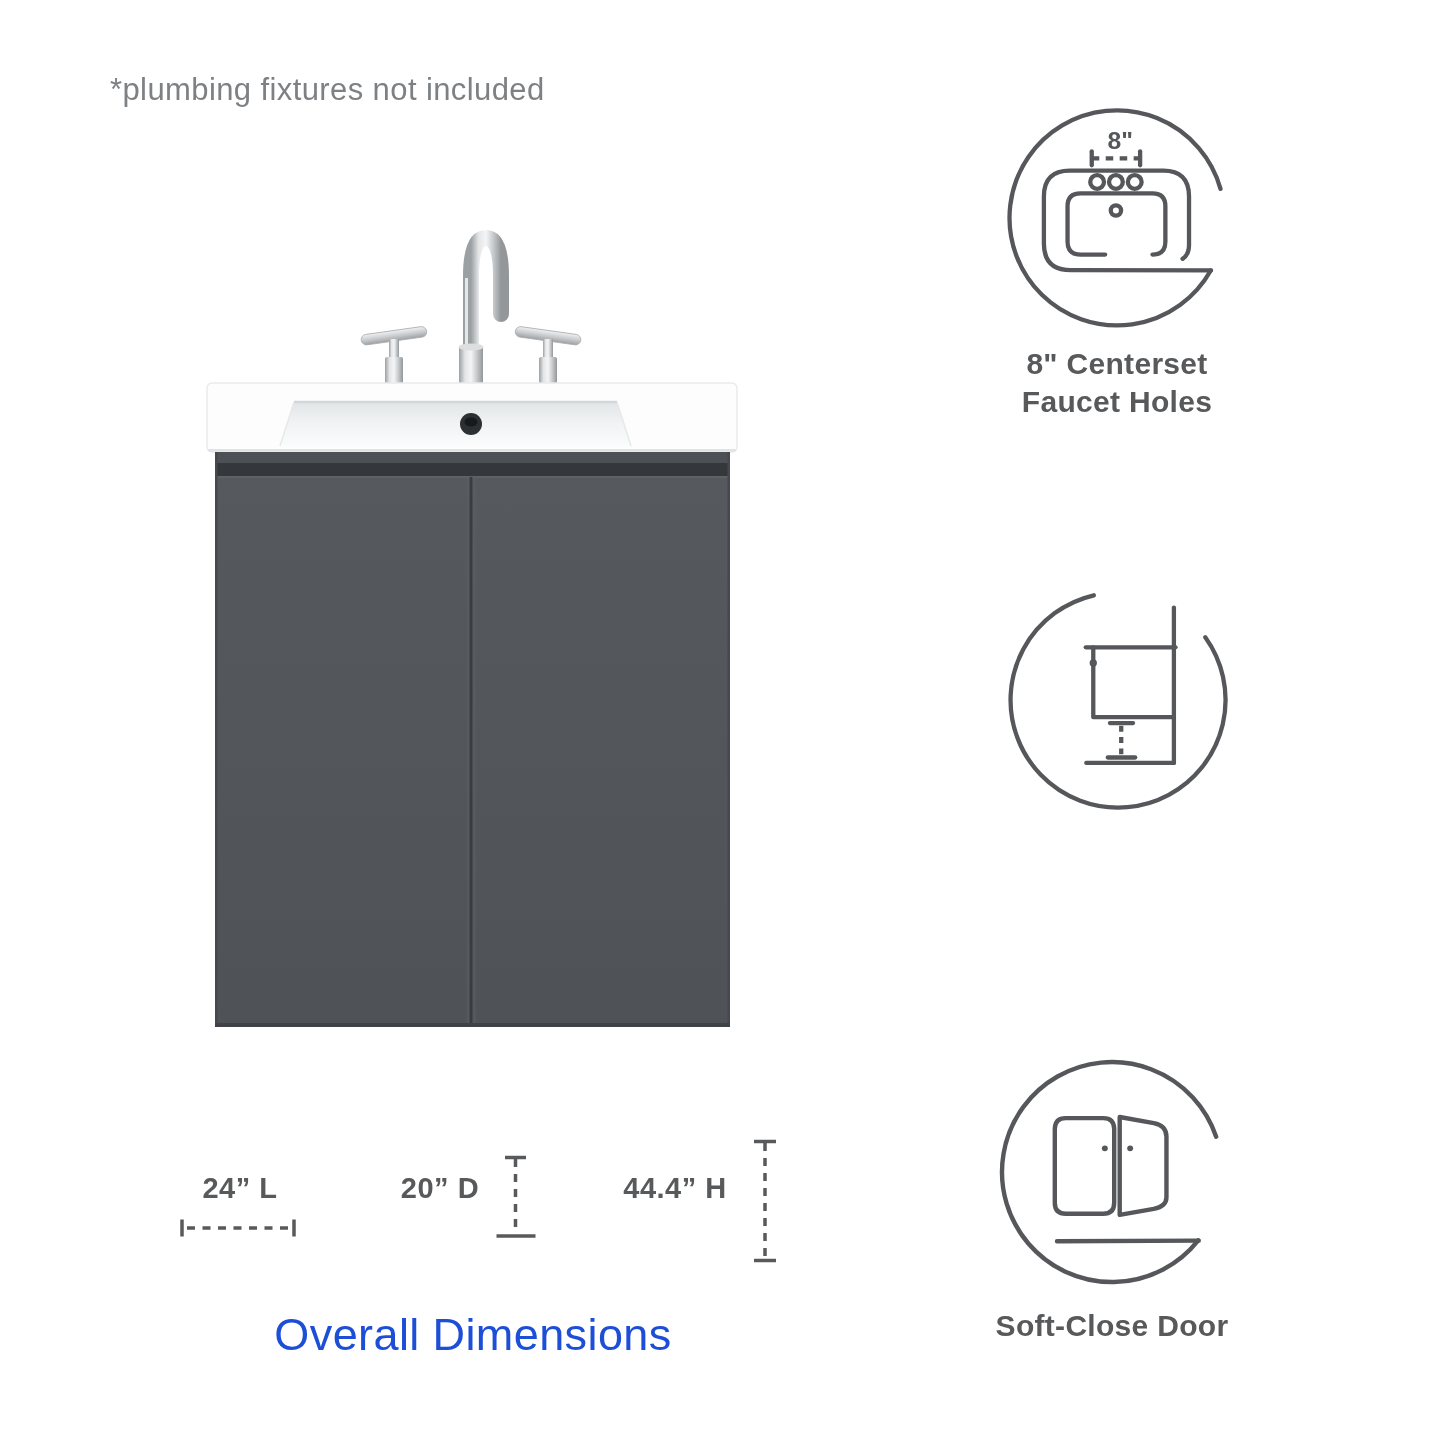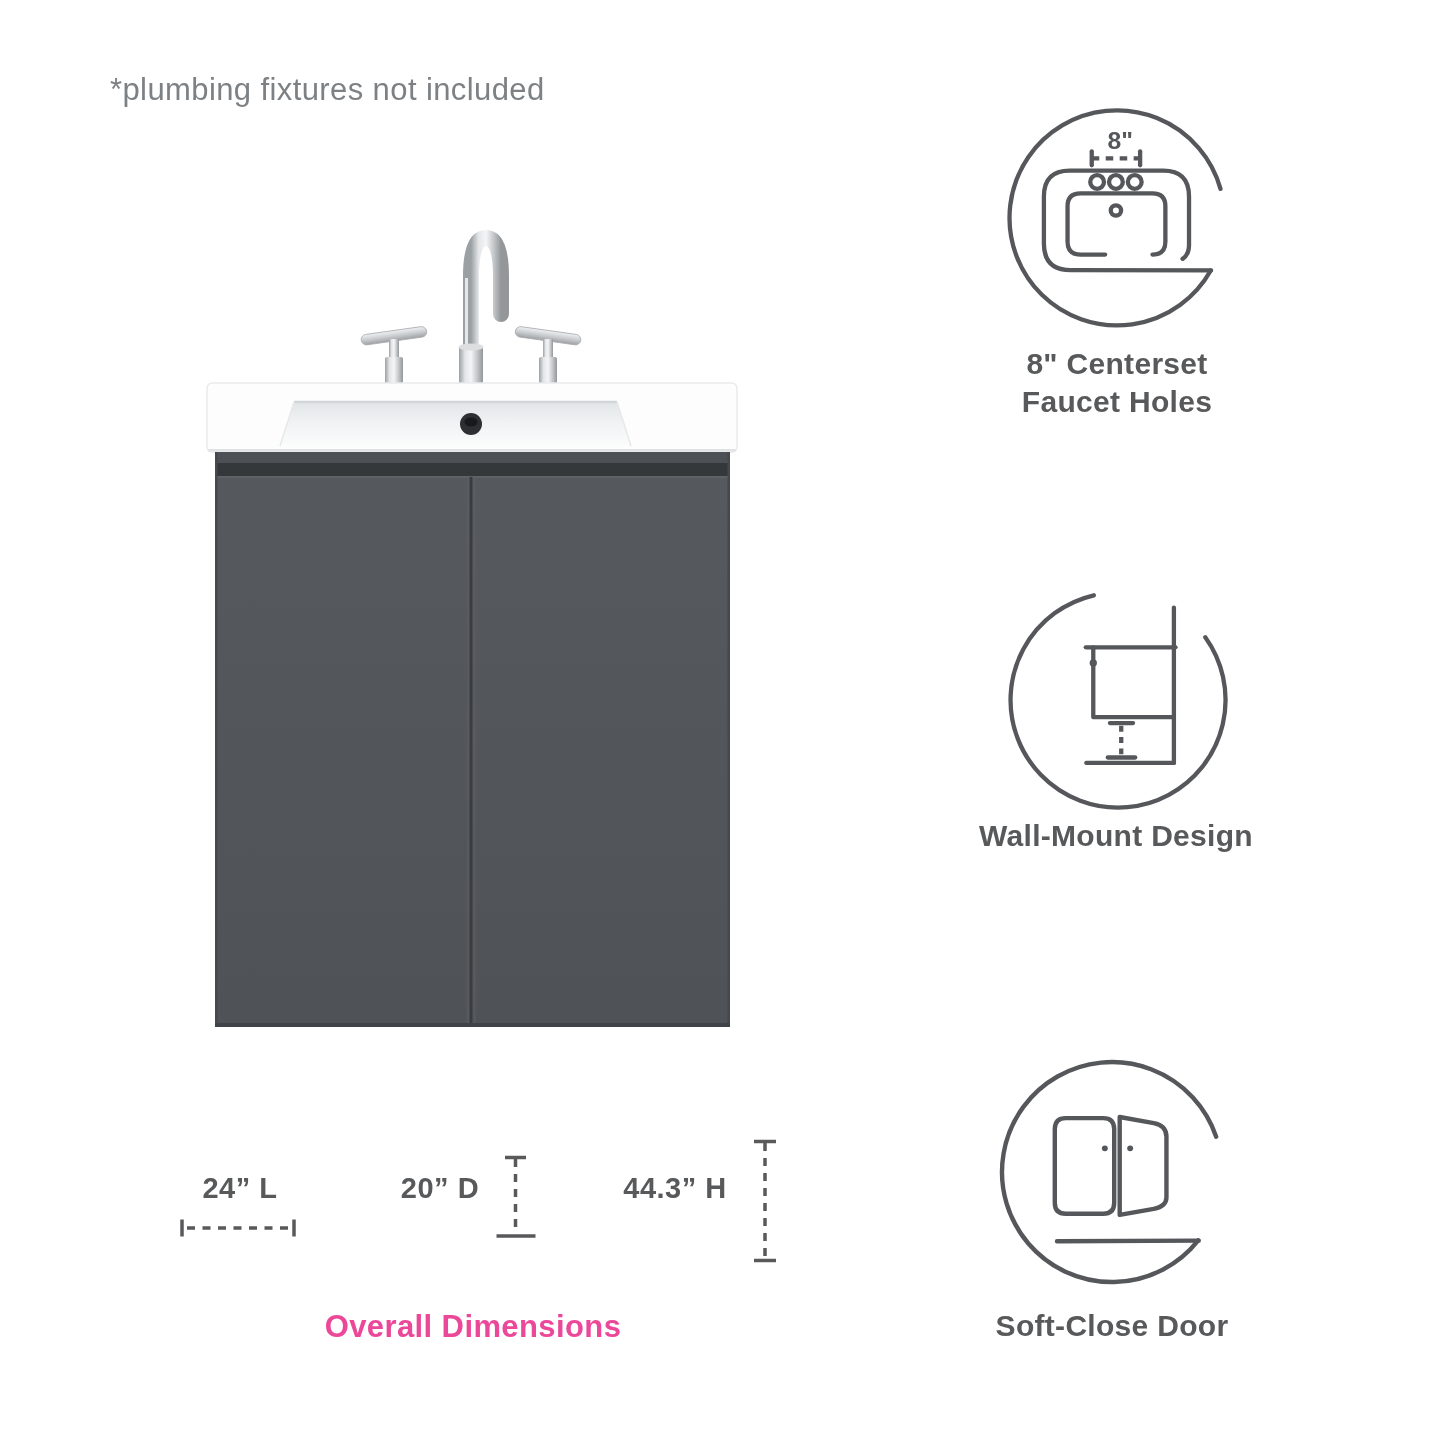--- a/index.html
+++ b/index.html
@@ -10,21 +10,21 @@
   .note{
     position:absolute;left:110px;top:72px;font-size:31px;font-weight:400;
     color:#7e8184;letter-spacing:.4px;white-space:nowrap;
   }
   .dim-label{
     position:absolute;top:1174px;transform:translateX(-50%);
     font-size:29px;font-weight:700;color:#58595b;letter-spacing:.5px;line-height:1;white-space:nowrap;
   }
   .dims-title{
     position:absolute;left:473px;top:1309px;transform:translateX(-50%);
-    font-size:31px;font-weight:700;color:#ec4899;letter-spacing:.4px;white-space:nowrap;
+    font-size:45px;font-weight:400;color:#1d4ed8;letter-spacing:.4px;white-space:nowrap;
   }
   .feature-label{
     position:absolute;transform:translateX(-50%);text-align:center;
     font-size:30px;font-weight:700;color:#58595b;letter-spacing:.3px;line-height:38px;white-space:nowrap;
   }
   svg{position:absolute;display:block;}
 </style>
 </head>
 <body>
 
@@ -123,21 +123,21 @@
 
   <div class="dim-label" style="left:440px">20” D</div>
   <svg style="left:494px;top:1155px" width="44" height="84" viewBox="0 0 44 84">
     <g stroke="#58595b" stroke-width="3.5" fill="none">
       <path d="M 11 2.5 L 32 2.5"></path>
       <path d="M 21.5 4 L 21.5 79" stroke-dasharray="8 7"></path>
       <path d="M 2.5 81 L 41.5 81"></path>
     </g>
   </svg>
 
-  <div class="dim-label" style="left:675px">44.3” H</div>
+  <div class="dim-label" style="left:675px">44.4” H</div>
   <svg style="left:745px;top:1139px" width="40" height="124" viewBox="0 0 40 124">
     <g stroke="#58595b" stroke-width="3.5" fill="none">
       <path d="M 9 2.5 L 31 2.5"></path>
       <path d="M 20 4 L 20 120" stroke-dasharray="8 7"></path>
       <path d="M 9 121.5 L 31 121.5"></path>
     </g>
   </svg>
 
   <div class="dims-title">Overall Dimensions</div>
 
@@ -167,21 +167,20 @@
       <path d="M 172 34 L 172 178.5"></path>
       <path d="M 90.5 178.5 L 172 178.5"></path>
       <path d="M 90 71 L 173.5 71"></path>
       <path d="M 97 71 L 97 136 L 172 136"></path>
       <path d="M 123 144 L 123 171" stroke-dasharray="5.5 5" stroke-linecap="butt"></path>
       <path d="M 112.5 141.5 L 134 141.5"></path>
       <path d="M 110.5 173.5 L 136 173.5"></path>
     </g>
     <circle cx="97" cy="85.5" r="3.4" fill="#55575a"></circle>
   </svg>
-  <div class="feature-label" style="left:1116px;top:817px">Wall-Mount Design</div>
 
   <svg style="left:980px;top:1040px" width="264" height="264" viewBox="0 0 240 240">
     <g stroke="#55575a" stroke-width="4" fill="none" stroke-linecap="round" stroke-linejoin="round">
       <path d="M 198.4 182.1 A 100 100 0 1 1 214.7 87.9"></path>
       <path d="M 78 71 L 112 71 Q 122 71 122 81 L 122 148 Q 122 158 112 158 L 78 158 Q 68 158 68 148 L 68 81 Q 68 71 78 71 Z"></path>
       <path d="M 127 70 L 158 75.5 Q 169.5 77.5 169.5 88 L 169.5 143 Q 169.5 151.5 158 153.5 L 127 159 Z"></path>
       <path d="M 70 183 L 198.8 182.4"></path>
     </g>
     <circle cx="113.5" cy="98.5" r="2.7" fill="#55575a"></circle>
     <circle cx="136.5" cy="98.5" r="2.7" fill="#55575a"></circle>

